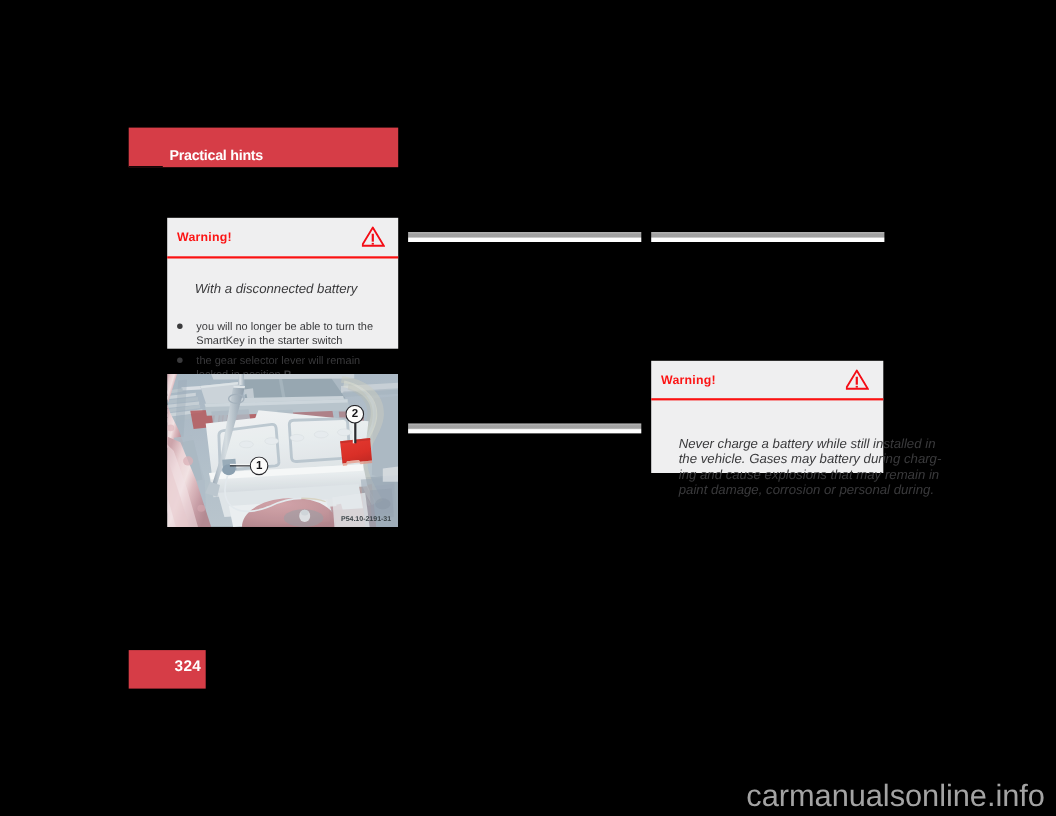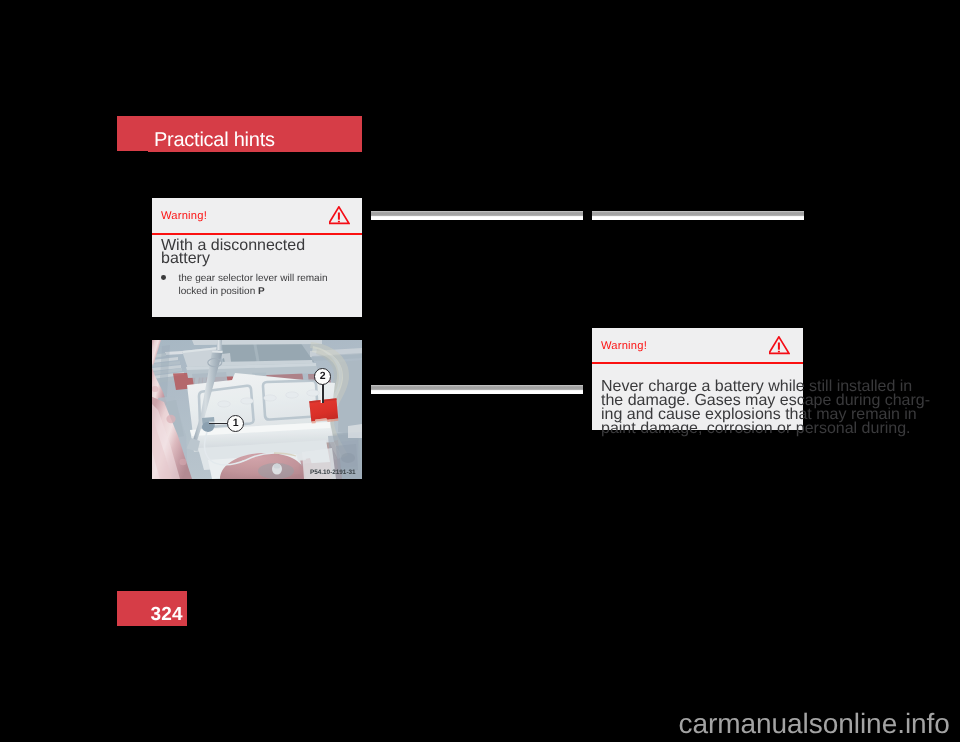--- a/index.html
+++ b/index.html
@@ -6,36 +6,36 @@
   body{width:960px;height:742px;overflow:hidden;
        font-family:"Liberation Sans",sans-serif;
        -webkit-font-smoothing:antialiased;text-rendering:geometricPrecision;}
   #page{position:relative;width:960px;height:742px;background:#000;will-change:transform;}
   .abs{position:absolute;}
 
   
   #section-banner{left:117px;top:116px;width:245px;height:35.6px;background:#d63d47;}
   #section-banner .step{position:absolute;left:0;bottom:-0.7px;width:30.5px;height:0.8px;background:#000;}
   #section-banner .label{position:absolute;left:37px;top:17px;
-       font-size:20px;font-weight:normal;color:#fff;letter-spacing:-0.25px;line-height:15.3px;}
+       font-size:13px;font-weight:bold;color:#fff;letter-spacing:-0.25px;line-height:15.3px;}
 
   
   #page-number{left:117px;top:591px;width:70px;height:35px;background:#d63d47;}
-  #page-number .num{position:absolute;right:4.3px;top:16px;
-       font-size:19px;font-weight:bold;color:#fff;line-height:16.5px;letter-spacing:0.2px;}
+  #page-number .num{position:absolute;right:4.3px;top:6px;
+       font-size:14px;font-weight:bold;color:#fff;line-height:16.5px;letter-spacing:0.2px;}
 
   
   .warn-box{background:#efeff0;}
   .warn-head{position:relative;height:34px;}
-  .warn-title{position:absolute;left:8.9px;top:12.7px;font-size:11.2px;font-weight:normal;
+  .warn-title{position:absolute;left:8.9px;top:12.7px;font-size:11.2px;font-weight:bold;
        color:#fc1414;line-height:11px;letter-spacing:0.22px;}
   .warn-icon{position:absolute;left:177px;top:8px;}
   .warn-rule{position:absolute;left:0;right:0;height:2px;background:#fb1111;}
   .warn-body{padding:0 9px;}
-  .warn-body p{margin:0;font-size:16px;color:#3a3a3c;}
+  .warn-body p{margin:16px;font-size:12px;color:#3a3a3c;font-style:italic;}
   .bullet-list{margin:0;padding:0;list-style:none;}
   .bullet-list li{position:relative;padding-left:17.5px;font-size:10px;color:#3a3a3c;}
   .bullet-list li .dot{position:absolute;left:0.2px;width:4.8px;height:4.8px;
        border-radius:50%;background:#3a3a3c;}
 
   #warn1{left:152px;top:198px;width:210px;height:119px;}
   #warn1 .warn-rule{top:232.5px;margin-top:-198px;}
   #warn1 .warn-body p{line-height:12.7px;padding-top:8.2px;}
   #warn1 .bullet-list li{line-height:12.7px;}
   #warn1 .bullet-list li:first-child{padding-top:7.4px;}
@@ -88,41 +88,42 @@
             <path d="M9.9 0.9 L19.9 17.4 L-0.1 17.4 Z" fill="none" stroke="#f40d16" stroke-width="1.7" stroke-linejoin="miter"></path>
             <rect x="8.9" y="6.5" width="2.0" height="7.2" fill="#f40d16"></rect>
             <rect x="8.9" y="14.8" width="2.0" height="1.6" fill="#f40d16"></rect>
           </svg>
       </span>
     </div>
     <div class="warn-rule"></div>
     <div class="warn-body">
       <p>With a disconnected battery</p>
       <ul class="bullet-list">
+        <li><span class="dot"></span><span>you will no longer be able to turn the SmartKey in the starter switch</span></li>
         <li><span class="dot"></span><span>the gear selector lever will remain locked in position </span><b>P</b></li>
       </ul>
     </div>
   </div>
 
   <div id="warn2" class="abs warn-box">
     <div class="warn-head">
       <span class="warn-title">Warning!</span>
       <span class="warn-icon">
         <svg width="21" height="19" viewBox="0 0 21 19">
             <path d="M9.9 0.9 L19.9 17.4 L-0.1 17.4 Z" fill="none" stroke="#f40d16" stroke-width="1.7" stroke-linejoin="miter"></path>
             <rect x="8.9" y="6.5" width="2.0" height="7.2" fill="#f40d16"></rect>
             <rect x="8.9" y="14.8" width="2.0" height="1.6" fill="#f40d16"></rect>
           </svg>
       </span>
     </div>
     <div class="warn-rule"></div>
     <div class="warn-body">
       <p>
         <span>Never charge a battery while still installed in</span><br>
-        <span>the damage. Gases may escape during charg-</span><br>
+        <span>the vehicle. Gases may battery during charg-</span><br>
         <span>ing and cause explosions that may remain in</span><br>
         <span>paint damage, corrosion or personal during.</span>
       </p>
     </div>
   </div>
 
   <div class="abs bar" style="left:371px;top:210.9px;width:211.5px;height:9.2px;"></div>
   <div class="abs bar" style="left:592px;top:210.9px;width:212px;height:9.2px;"></div>
   <div class="abs bar" style="left:371px;top:384.7px;width:211.5px;height:9.2px;"></div>
 

